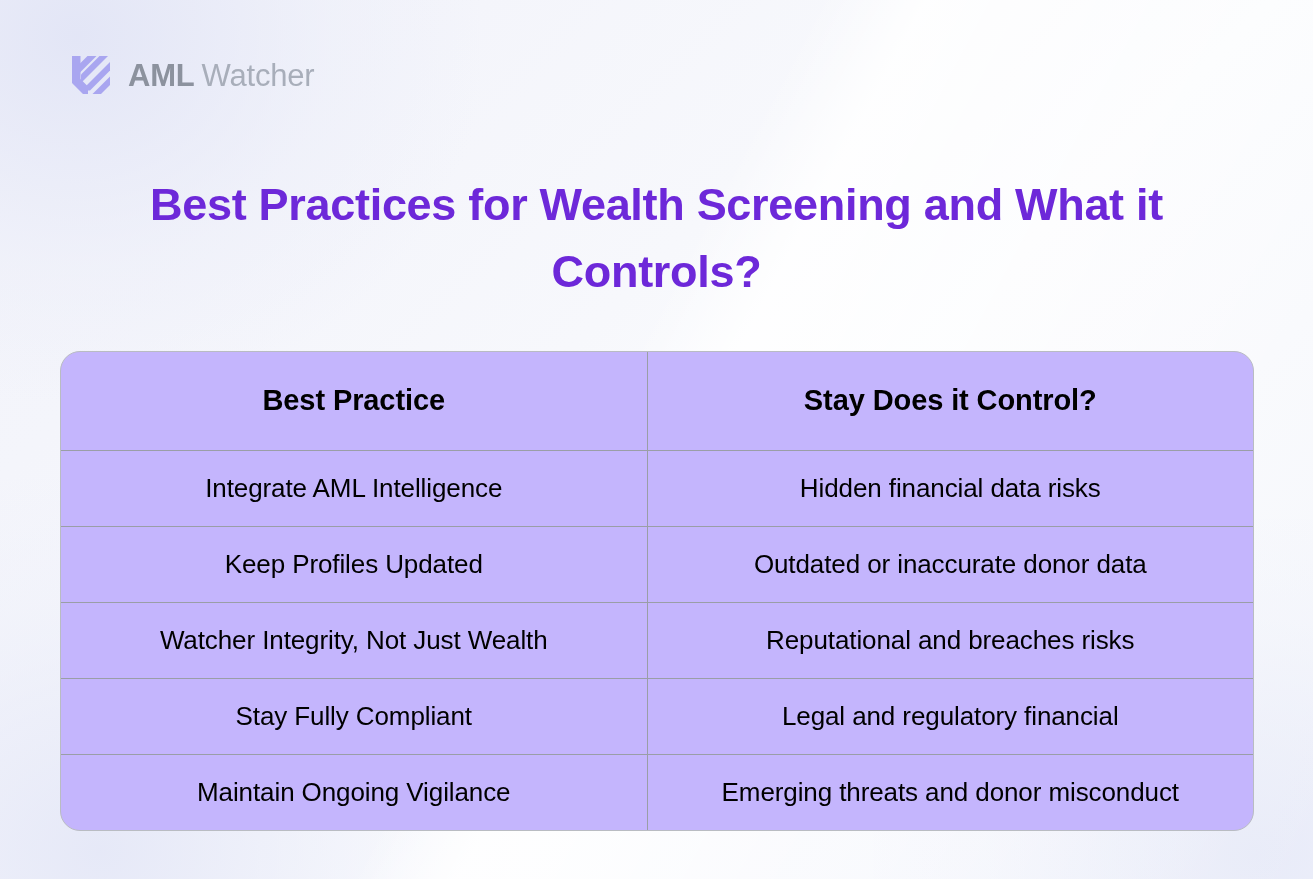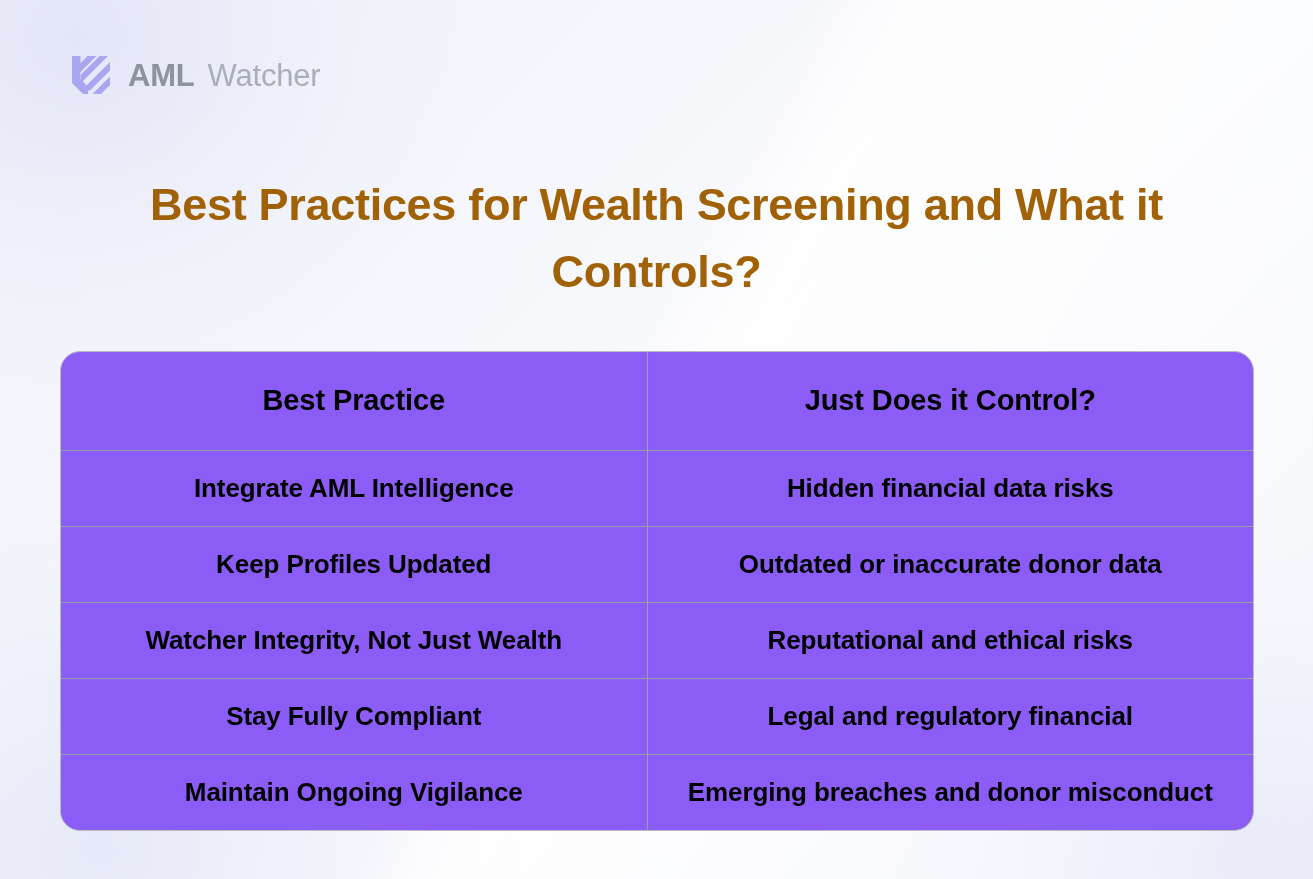--- a/index.html
+++ b/index.html
@@ -97,53 +97,53 @@
     height: 46px;
     display: block;
   }
   .brand-text {
     font-size: 31px;
     letter-spacing: -0.2px;
     line-height: 1;
     white-space: nowrap;
     display: flex;
     align-items: baseline;
-    gap: 13px;
+    gap: 7px;
   }
   .brand-aml {
     color: #8c929e;
     font-weight: 700;
   }
   .brand-watcher {
     color: #a8aeba;
     font-weight: 400;
   }
 
   
   .title {
     position: absolute;
     left: 50%;
     transform: translateX(-50%);
     top: 172px;
     width: 1120px;
     text-align: center;
-    color: #a16207;
+    color: #6d28d9;
     font-size: 45px;
     font-weight: 700;
     line-height: 1.48;
     letter-spacing: -0.3px;
   }
 
   
   .table-wrap {
     position: absolute;
     left: 60px;
     top: 351px;
     width: 1194px;
-    background: #8b5cf6;
+    background: #c4b5fd;
     border: 1px solid #b9bcc2;
     border-radius: 20px;
     overflow: hidden;
   }
   table.matrix {
     width: 100%;
     border-collapse: collapse;
     table-layout: fixed;
   }
   table.matrix col.c1 { width: 586px; }
@@ -159,21 +159,21 @@
   }
   table.matrix th {
     height: 98px;
     font-size: 29px;
     font-weight: 700;
     letter-spacing: -0.1px;
   }
   table.matrix td {
     height: 76px;
     font-size: 26px;
-    font-weight: 700;
+    font-weight: 400;
     letter-spacing: -0.1px;
     margin-top: 43px;
   }
   table.matrix th:first-child,
   table.matrix td:first-child {
     border-right: 1px solid #9a9ea6;
   }
   table.matrix tbody tr:last-child td {
     border-bottom: none;
   }
@@ -217,41 +217,41 @@
 
   <div class="table-wrap">
     <table class="matrix">
       <colgroup>
         <col class="c1">
         <col class="c2">
       </colgroup>
       <thead>
         <tr>
           <th>Best Practice</th>
-          <th>Just Does it Control?</th>
+          <th>Stay Does it Control?</th>
         </tr>
       </thead>
       <tbody>
         <tr>
           <td>Integrate AML Intelligence</td>
           <td>Hidden financial data risks</td>
         </tr>
         <tr>
           <td>Keep Profiles Updated</td>
           <td>Outdated or inaccurate donor data</td>
         </tr>
         <tr>
           <td>Watcher Integrity, Not Just Wealth</td>
-          <td>Reputational and ethical risks</td>
+          <td>Reputational and breaches risks</td>
         </tr>
         <tr>
           <td>Stay Fully Compliant</td>
           <td>Legal and regulatory financial</td>
         </tr>
         <tr>
           <td>Maintain Ongoing Vigilance</td>
-          <td>Emerging breaches and donor misconduct</td>
+          <td>Emerging threats and donor misconduct</td>
         </tr>
       </tbody>
     </table>
   </div>
 
 </div>
 
 </body></html>

